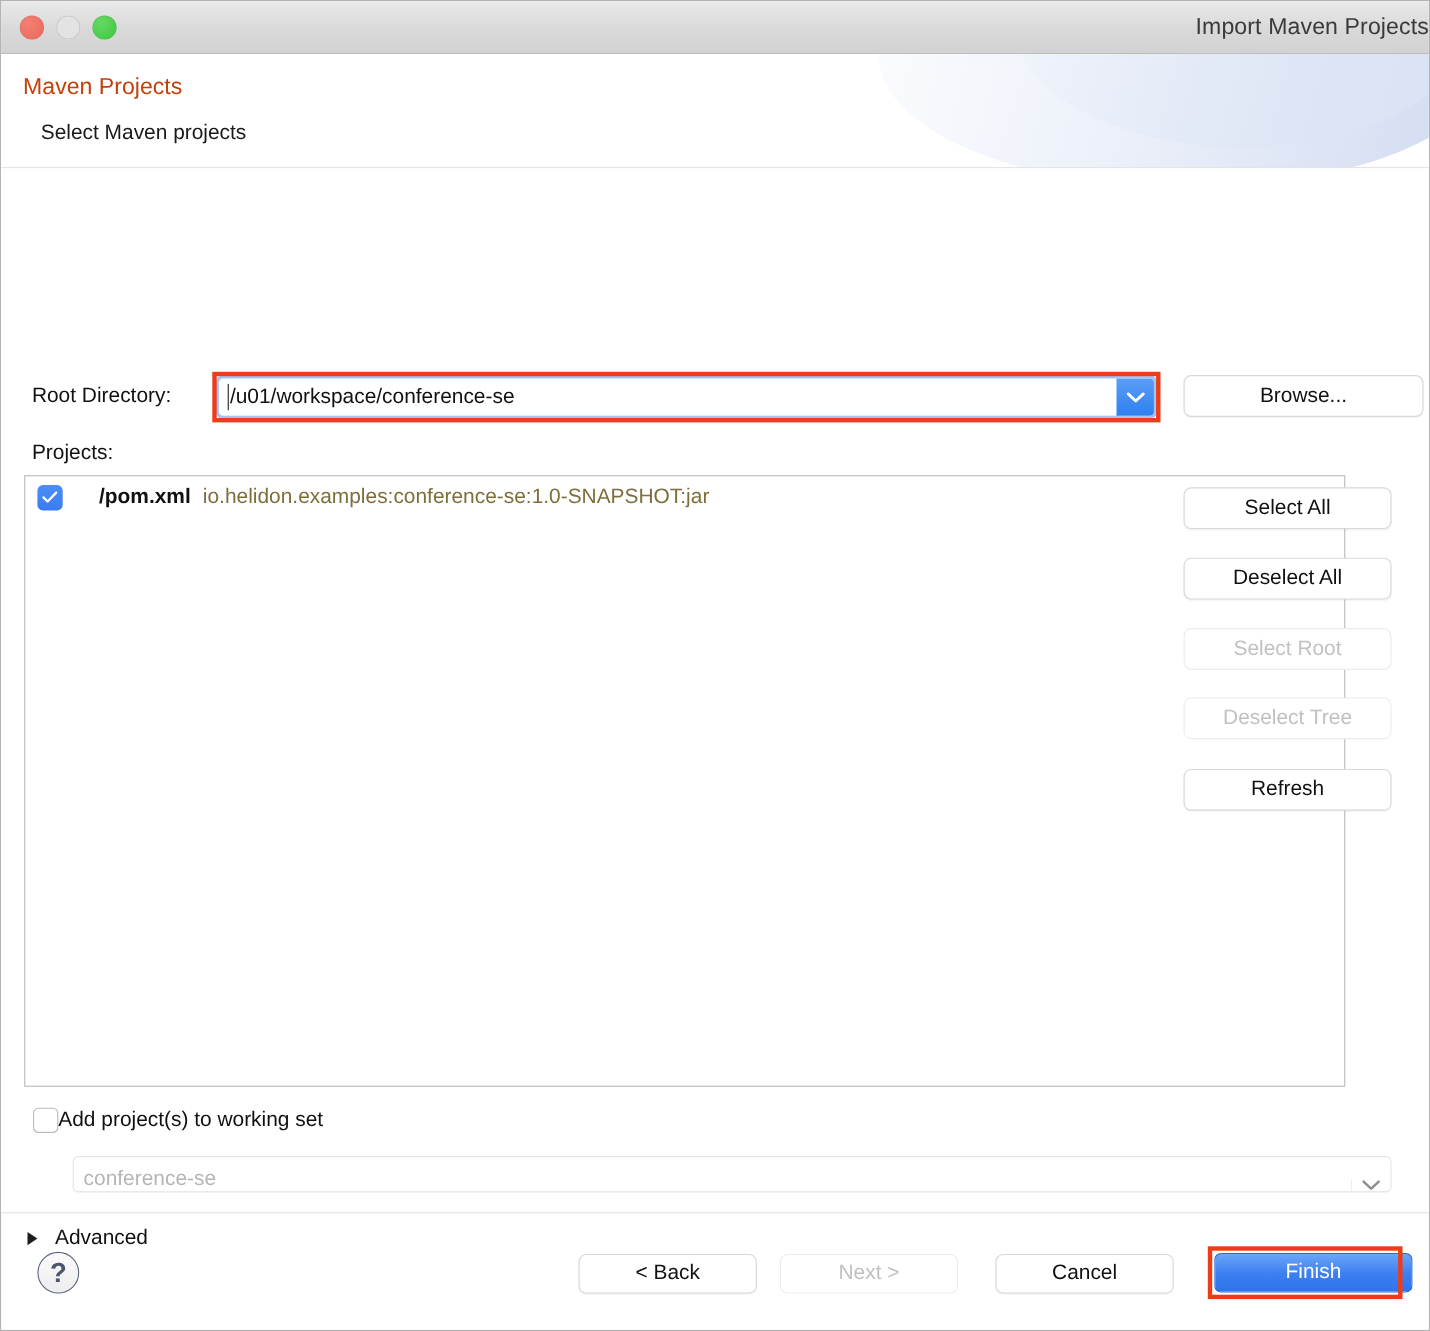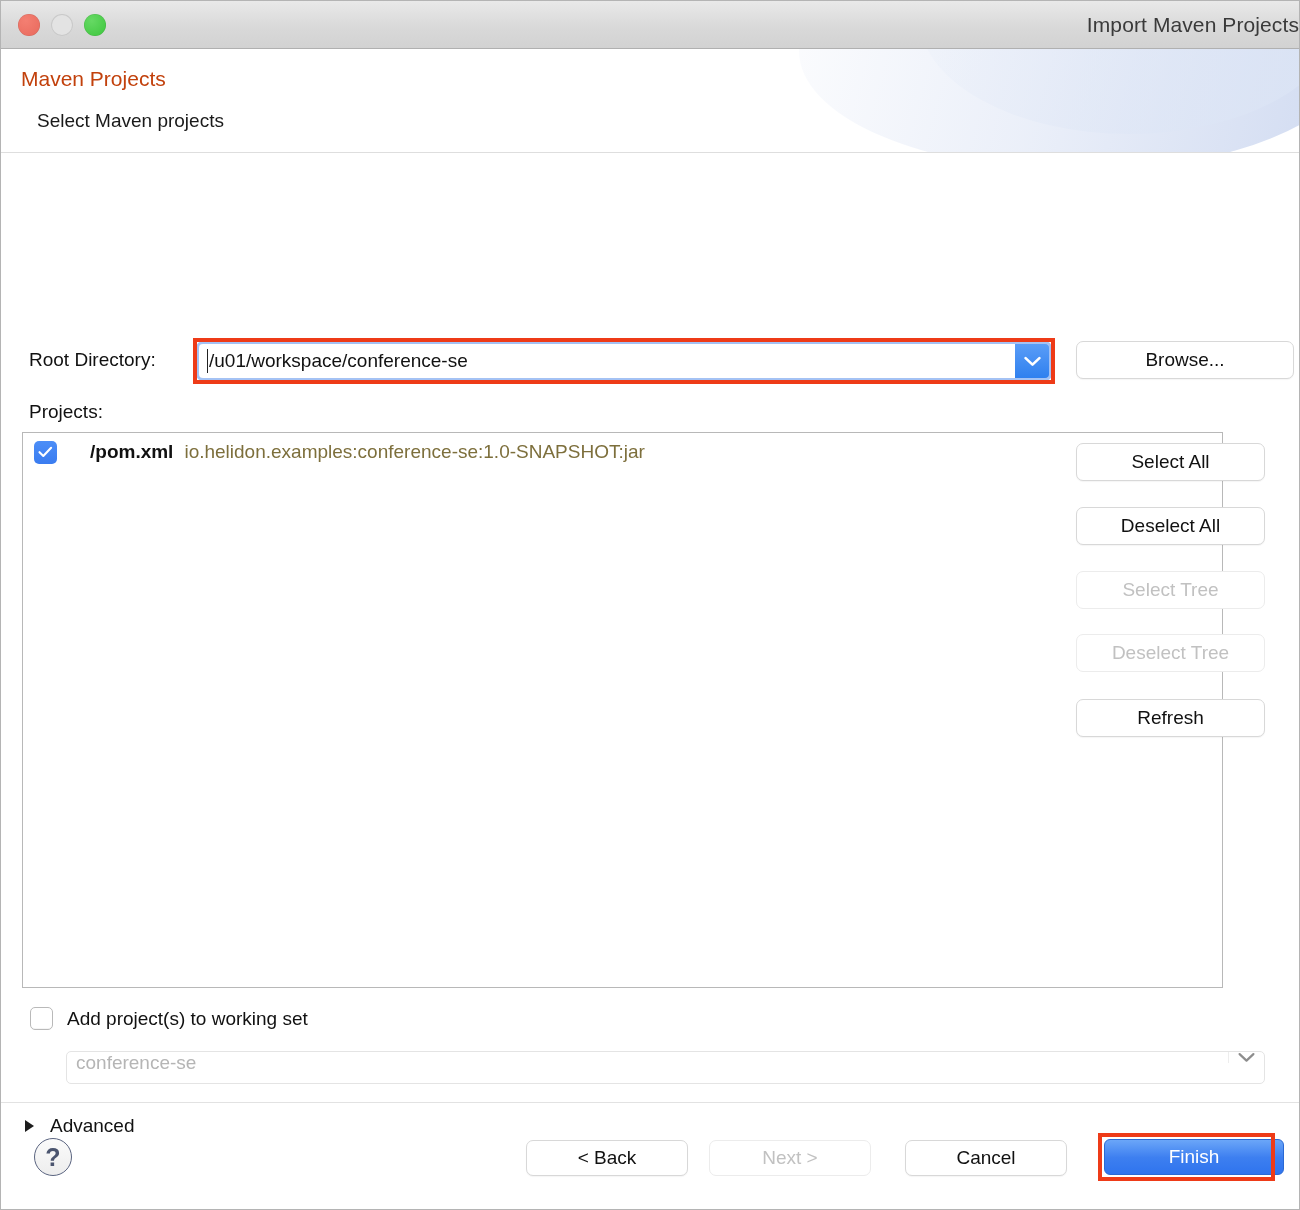--- a/index.html
+++ b/index.html
@@ -207,32 +207,31 @@
   }
   .cb-empty {
     width: 23px; height: 23px;
     border-radius: 5px;
     background: #fff;
     border: 1px solid #b9b9b9;
     box-shadow: inset 0 -1px 0 rgba(0,0,0,.04);
     flex: none;
   }
   #ws-check-label {
-    margin-left: 14px;
     font-size: 19px;
     color: #111;
   }
   #ws-combo {
     position: absolute;
     left: 65px; top: 898px;
     width: 1199px; height: 33px;
     border: 1px solid #e4e4e4;
     border-radius: 5px;
     background: #fff;
-    display: flex; align-items: flex-start;
+    display: flex; align-items: flex-end;
   }
   #ws-combo-value {
     flex: 1;
     display: flex; align-items: center;
     padding-left: 9px;
     font-size: 19px;
     color: #b5b5b5;
   }
   #ws-combo-arrow {
     width: 36px;
@@ -335,21 +334,21 @@
             <path d="M1.5 6.2 L5.3 9.9 L13.1 1.8" fill="none" stroke="#ffffff" stroke-width="2.1" stroke-linecap="round" stroke-linejoin="round"></path>
           </svg>
         </span>
         <span class="proj-path">/pom.xml</span>
         <span class="proj-coords" style="color: rgb(125, 111, 60);">io.helidon.examples:conference-se:1.0-SNAPSHOT:jar</span>
       </div>
     </div>
 
     <div class="btn" id="btn-select-all">Select All</div>
     <div class="btn" id="btn-deselect-all">Deselect All</div>
-    <div class="btn disabled" id="btn-select-tree">Select Tree</div>
+    <div class="btn disabled" id="btn-select-tree">Select Root</div>
     <div class="btn disabled" id="btn-deselect-tree">Deselect Tree</div>
     <div class="btn" id="btn-refresh">Refresh</div>
 
     <div id="ws-check-row">
       <span class="cb-empty"></span>
       <span id="ws-check-label">Add project(s) to working set</span>
     </div>
 
     <div id="ws-combo">
       <div id="ws-combo-value">conference-se</div>

